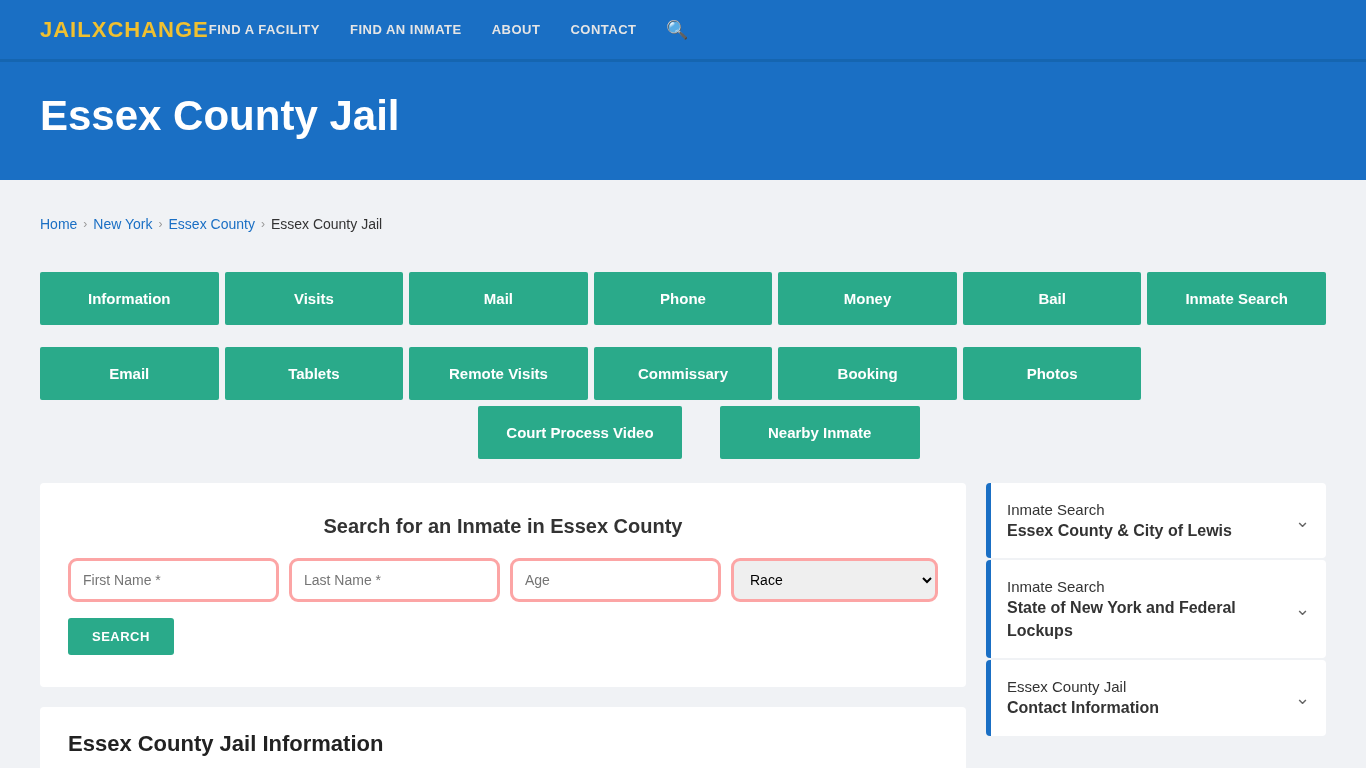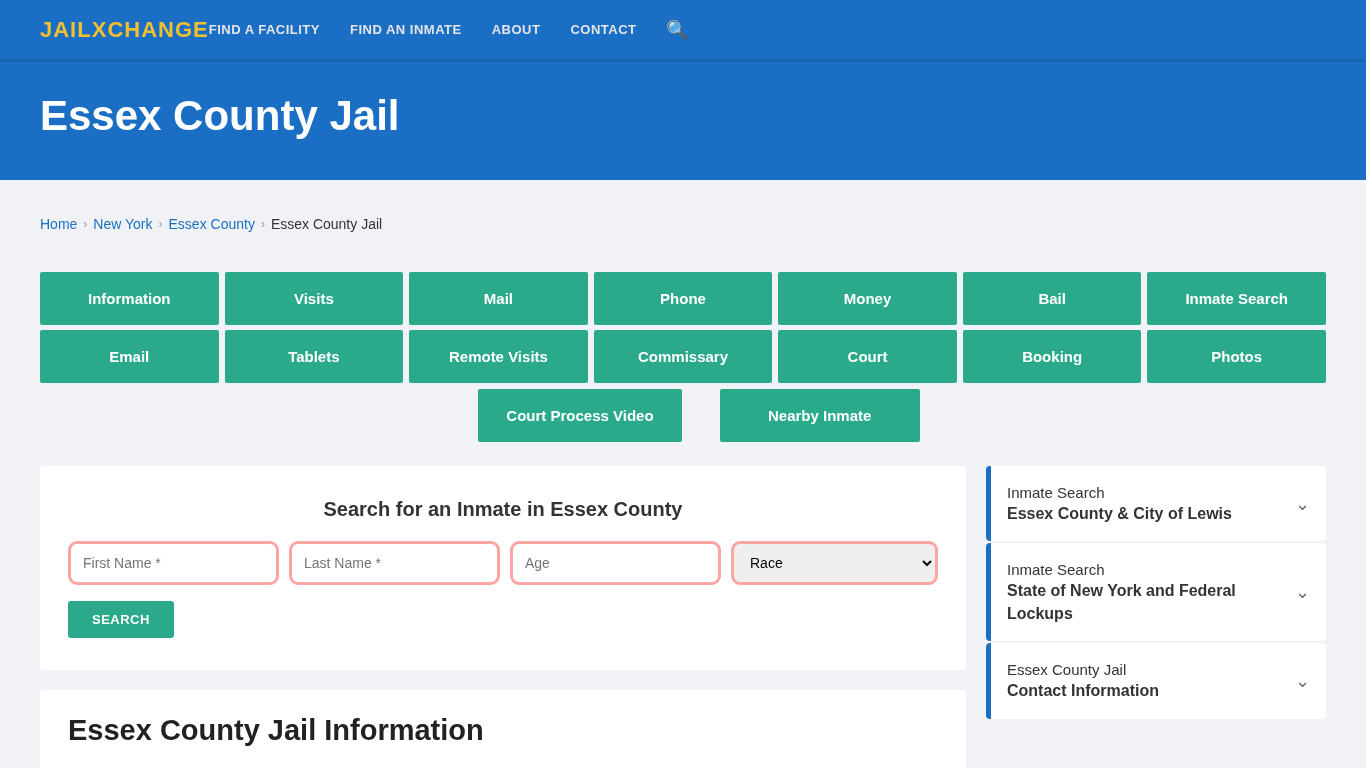--- a/index.html
+++ b/index.html
@@ -78,21 +78,21 @@
     }
     .breadcrumb .current {
       color: #333;
     }
 
     
     .button-grid {
       display: grid;
       grid-template-columns: repeat(7, 1fr);
       gap: 6px;
-      margin-bottom: 5px;
+      margin-bottom: 22px;
     }
     .button-grid-row2 {
       display: grid;
       grid-template-columns: repeat(7, 1fr);
       gap: 6px;
       margin-bottom: 6px;
     }
     .button-grid-row3 {
       display: flex;
       justify-content: center;
@@ -170,21 +170,21 @@
     }
 
     
     .info-section {
       background: #fff;
       border-radius: 4px;
       padding: 24px 28px;
       margin-top: 20px;
     }
     .info-section h2 {
-      font-size: 29px;
+      font-size: 22px;
       font-weight: 700;
       color: #222;
     }
 
     
     .sidebar {
       width: 340px;
       flex-shrink: 0;
     }
     .sidebar-card {
@@ -261,21 +261,20 @@
     <button class="grid-btn">Money</button>
     <button class="grid-btn">Bail</button>
     <button class="grid-btn">Inmate Search</button>
   </div>
 
   <div class="button-grid-row2">
     <button class="grid-btn">Email</button>
     <button class="grid-btn">Tablets</button>
     <button class="grid-btn">Remote Visits</button>
     <button class="grid-btn">Commissary</button>
-    <button class="grid-btn">Court</button>
     <button class="grid-btn">Booking</button>
     <button class="grid-btn">Photos</button>
   </div>
 
   <div class="button-grid-row3">
     <button class="grid-btn-wide">Court Process Video</button>
     <button class="grid-btn-wide">Nearby Inmate</button>
   </div>
 
   <div class="main-section">

